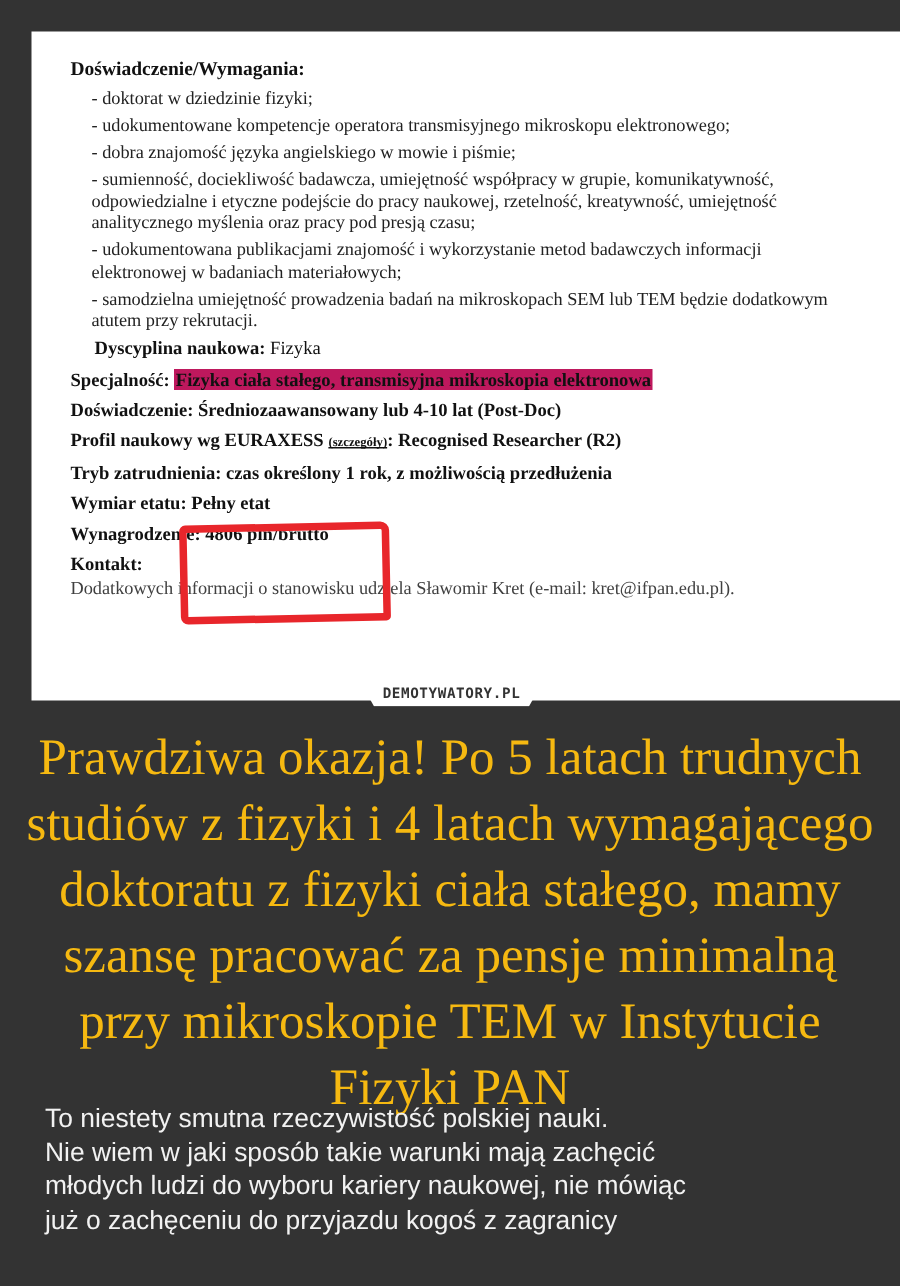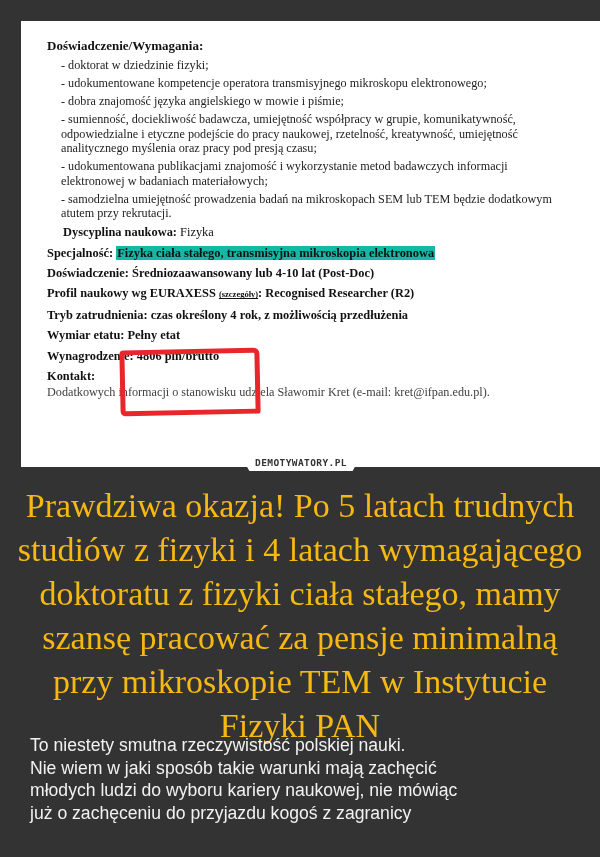--- a/index.html
+++ b/index.html
@@ -55,21 +55,21 @@
     .field-label {
       font-weight: bold;
     }
     .field-value {
       font-weight: normal;
     }
     .field-value.bold {
       font-weight: bold;
     }
     .highlight {
-      background: #14b8a6;
+      background: #be185d;
       padding: 0 1px;
     }
     .details-link {
       font-size: 8.5px;
       font-weight: bold;
       text-decoration: underline;
       color: #111;
       cursor: pointer;
     }
     .contact-text {
@@ -172,21 +172,21 @@
     <div class="field-row">
       <span class="field-label">Doświadczenie:</span>
       <span class="field-value bold">Średniozaawansowany lub 4-10 lat (Post-Doc)</span>
     </div>
     <div class="field-row">
       <span class="field-label">Profil naukowy wg EURAXESS</span>
       <span class="details-link">(szczegóły)</span><span class="field-value bold">: Recognised Researcher (R2)</span>
     </div>
     <div class="field-row">
       <span class="field-label">Tryb zatrudnienia:</span>
-      <span class="field-value bold">czas określony 4 rok, z możliwością przedłużenia</span>
+      <span class="field-value bold">czas określony 1 rok, z możliwością przedłużenia</span>
     </div>
     <div class="field-row">
       <span class="field-label">Wymiar etatu:</span>
       <span class="field-value bold">Pełny etat</span>
     </div>
     <div class="field-row">
       <span class="field-label">Wynagrodzenie:</span>
       <span class="field-value bold">4806 pln/brutto</span>
     </div>
     <div class="field-row" style="margin-bottom:1px;">

